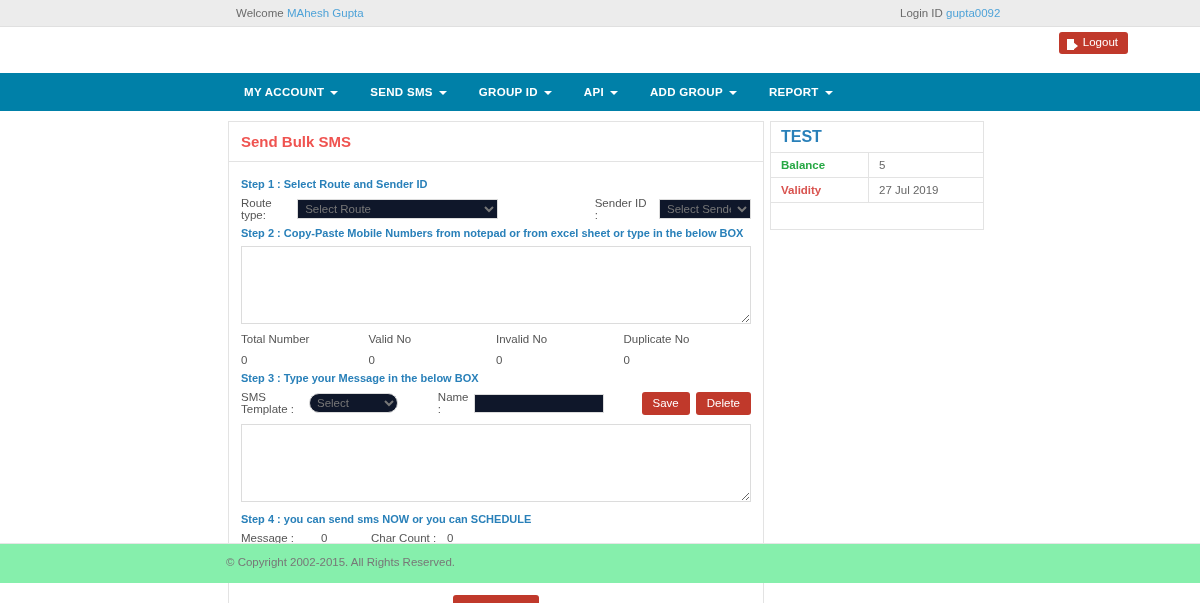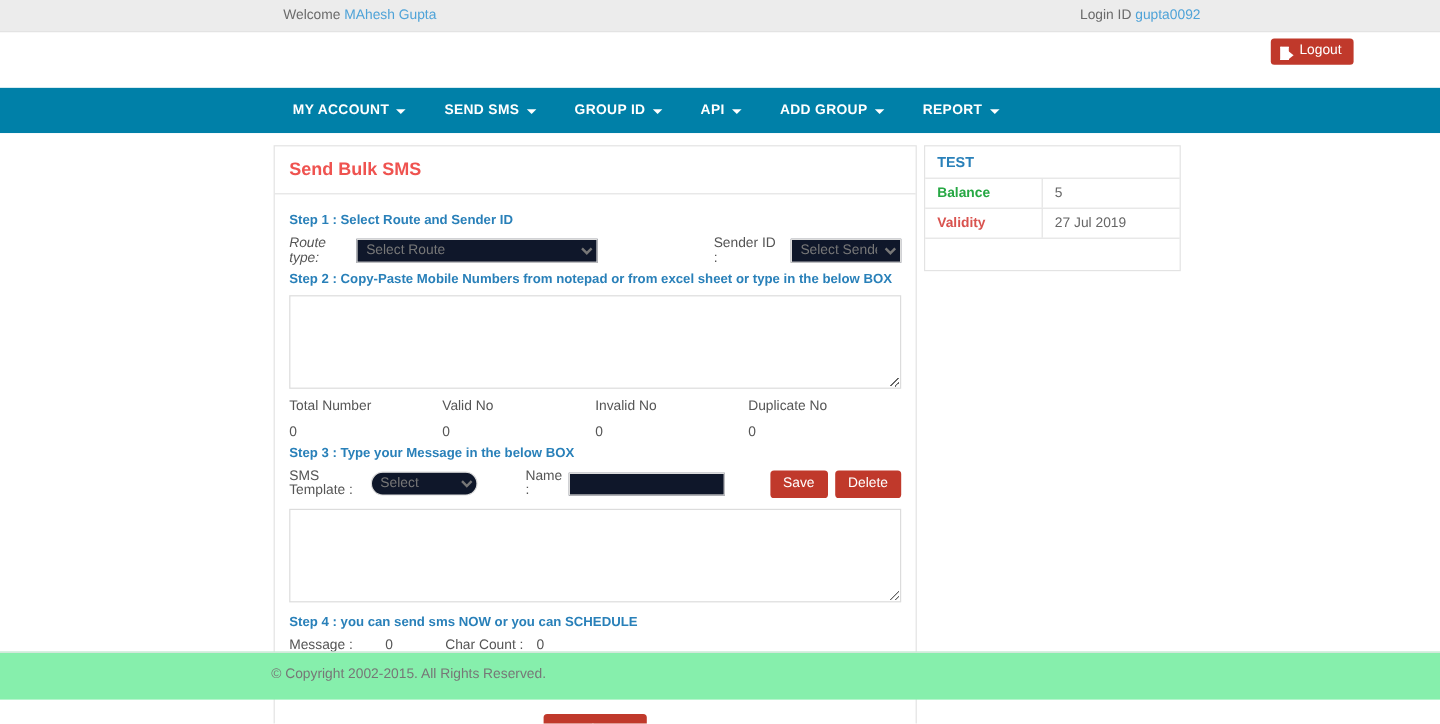--- a/index.html
+++ b/index.html
@@ -246,21 +246,21 @@
   .side-row {
     display: flex;
     border-bottom: 1px solid #e3e3e3;
     min-height: 25px;
   }
   .side-row:last-child { border-bottom: none; min-height: 26px; }
   .side-head-cell {
     padding: 6px 10px;
     color: #2980b9;
     font-weight: bold;
-    font-size: 12px;
+    font-size: 16px;
     width: 100%;
   }
   .side-key {
     width: 98px;
     padding: 6px 10px;
     font-weight: bold;
     font-size: 11.5px;
     border-right: 1px solid #e3e3e3;
   }
   .side-key.green { color: #27a844; }
@@ -341,21 +341,21 @@
 
   <div class="panel">
     <div class="panel-head">
       <span class="panel-title">Send Bulk SMS</span>
     </div>
 
     <div class="panel-body">
 
       <div class="step-label">Step 1 : Select Route and Sender ID</div>
       <div class="row">
-        <span class="lbl" style="width:58px;font-style:italic;">Route type:</span>
+        <span class="lbl" style="width:58px;">Route type:</span>
         <select class="fld sel-route">
           <option>Select Route</option>
         </select>
         <span class="lbl" style="margin-left:97px;">Sender ID :</span>
         <select class="fld sel-sender" style="margin-left:8px;">
           <option>Select SenderID</option>
         </select>
       </div>
 
       <div class="step-label">Step 2 : Copy-Paste Mobile Numbers from notepad or from excel sheet or type in the below BOX</div>

